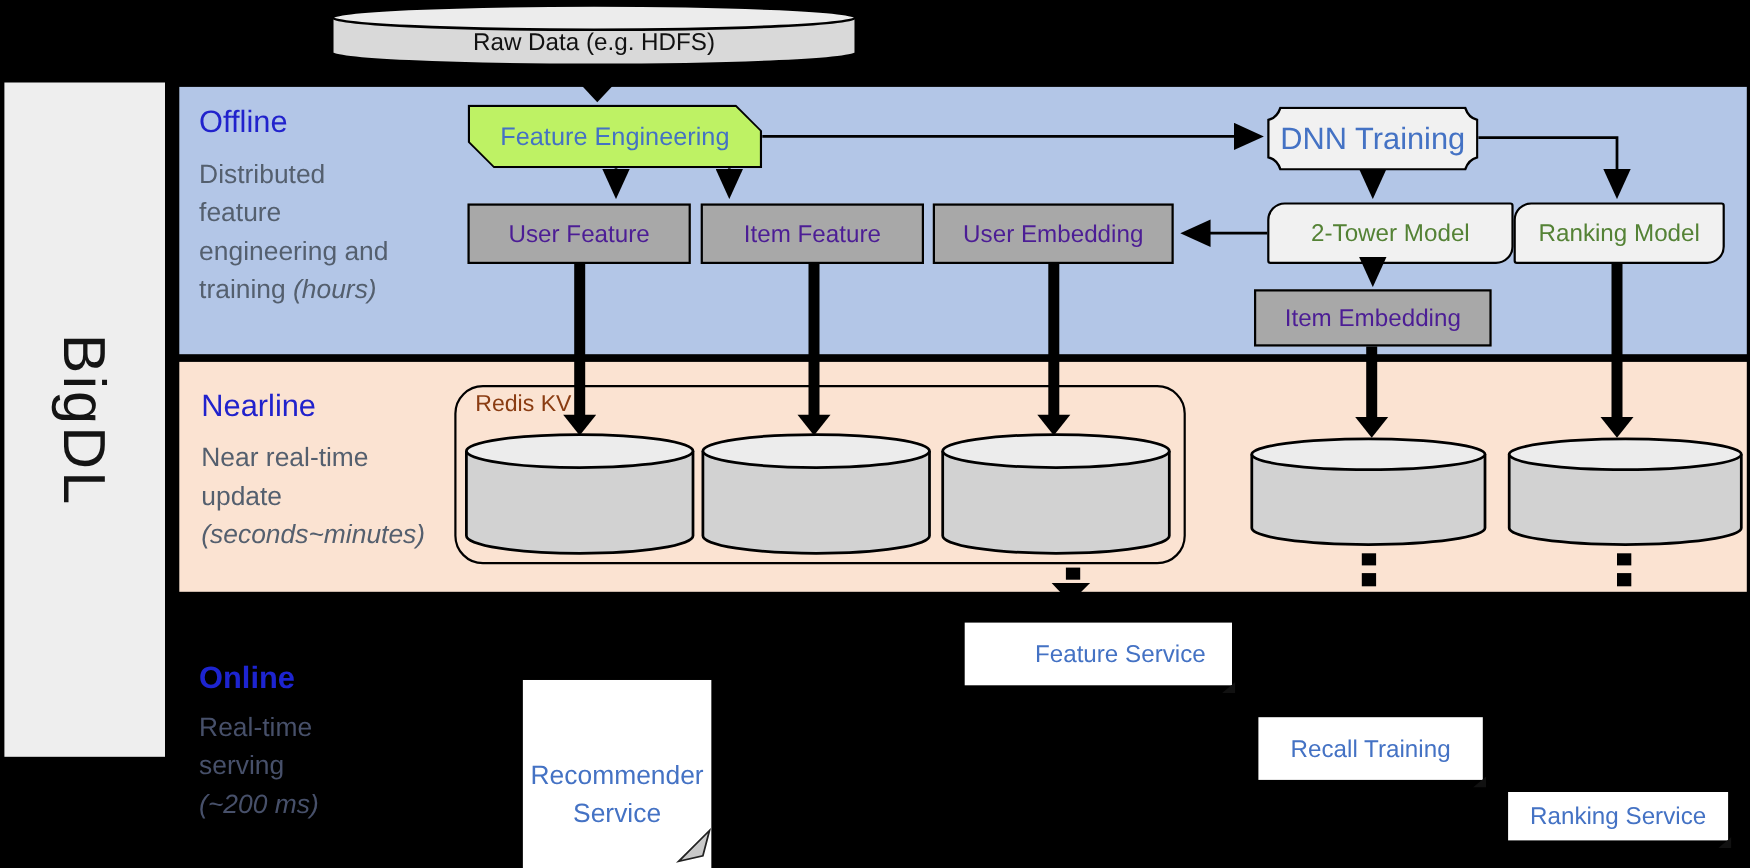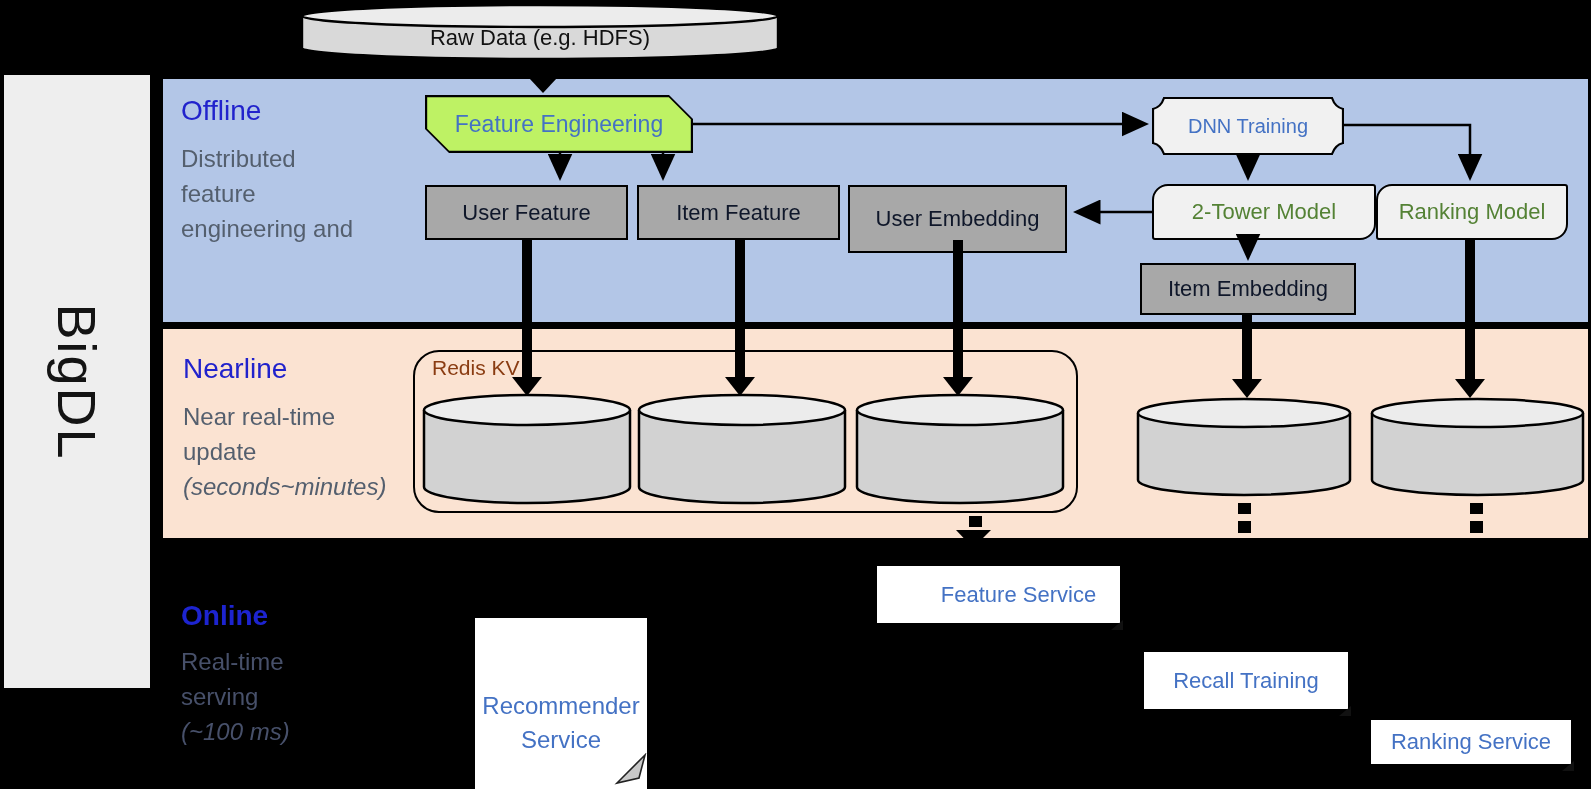--- a/index.html
+++ b/index.html
@@ -10,21 +10,21 @@
   #band-nearline{top:329px;height:209px;background:#fbe3d2;}
   .lane-title{position:absolute;font-size:28px;font-weight:500;color:#2122cc;}
   .lane-desc{position:absolute;font-size:24px;line-height:35px;color:#545f6e;}
   .lane-desc span{display:block;}
   .lane-desc .inlineline span{display:inline;}
   .note{font-style:italic;}
   #sidebar{position:absolute;left:4px;top:75px;width:146px;height:613px;background:#eeeeee;
            display:flex;align-items:center;justify-content:center;}
   #sidebar .brand{transform:rotate(90deg);white-space:nowrap;font-size:54px;color:#141414;letter-spacing:2px;}
   .node{position:absolute;display:flex;align-items:center;justify-content:center;box-sizing:border-box;text-align:center;}
-  .dark{background:#a8a8a8;border:2.5px solid #000;color:#0f172a;font-size:22px;}
+  .dark{background:#a8a8a8;border:2.5px solid #000;color:#4c1d95;font-size:22px;}
   .lightbox{background:#f1f1f1;border:2.2px solid #000;}
   .blue-text{color:#4472c4;}
   .green-text{color:#548235;}
   .brown-text{color:#8a4416;}
   .diag-round{border-radius:16px 3px 16px 3px;}
   .clip-outer{position:absolute;background:#000;
     clip-path:polygon(0 0, calc(100% - 24px) 0, 100% 24px, 100% 100%, 24px 100%, 0 calc(100% - 24px));}
   .clip-inner{position:absolute;inset:2.2px;background:#bef264;display:flex;align-items:center;justify-content:center;
     clip-path:polygon(0 0, calc(100% - 22px) 0, 100% 22px, 100% 100%, 22px 100%, 0 calc(100% - 22px));}
   .cyl{position:absolute;}
@@ -50,62 +50,63 @@
 
   <div id="sidebar">
     <div class="brand">BigDL</div>
   </div>
 
   <div class="lane-title" style="left:181px;top:95px;">Offline</div>
   <div class="lane-desc" style="left:181px;top:141px;">
     <span>Distributed</span>
     <span>feature</span>
     <span>engineering and</span>
+    <span class="inlineline"><span>training</span> <span class="note">(hours)</span></span>
   </div>
 
   <div class="lane-title" style="left:183px;top:353px;">Nearline</div>
   <div class="lane-desc" style="left:183px;top:399px;">
     <span>Near real-time</span>
     <span>update</span>
     <span class="note">(seconds~minutes)</span>
   </div>
 
   <div class="lane-title" style="left:181px;top:600px;font-weight:700;color:#1d24d0;">Online</div>
   <div class="lane-desc" style="left:181px;top:644px;color:#47506a;">
     <span>Real-time</span>
     <span>serving</span>
-    <span class="note">(~100 ms)</span>
+    <span class="note">(~200 ms)</span>
   </div>
 
   <div class="cyl" style="left:300px;top:3px;width:480px;height:60px;">
     <svg width="480" height="60" viewBox="0 0 480 60">
       <path d="M2,13 L2,45 A238,11 0 0 0 478,45 L478,13" fill="#d9d9d9" stroke="#000" stroke-width="2.4"></path>
       <ellipse cx="240" cy="13" rx="238" ry="11" fill="#ececec" stroke="#000" stroke-width="2.4"></ellipse>
     </svg>
     <div style="position:absolute;left:0;right:0;top:22px;text-align:center;font-size:22px;color:#111;">Raw Data (e.g. HDFS)</div>
   </div>
 
   <div class="clip-outer" style="left:425px;top:95px;width:268px;height:58px;">
     <div class="clip-inner blue-text" style="font-size:23px;">Feature Engineering</div>
   </div>
 
   <div class="node" style="left:1152px;top:97px;width:192px;height:58px;">
     <svg width="192" height="58" viewBox="0 0 192 58" style="position:absolute;left:0;top:0;">
       <path d="M12,1 L180,1 Q183,10 191,12 L191,46 Q183,48 180,57 L12,57 Q9,48 1,46 L1,12 Q9,10 12,1 Z" fill="#f1f1f1" stroke="#000" stroke-width="2.2"></path>
     </svg>
-    <div class="blue-text" style="position:relative;font-size:20px;">DNN Training</div>
+    <div class="blue-text" style="position:relative;font-size:28px;">DNN Training</div>
   </div>
 
   <div class="node dark" style="left:425px;top:185px;width:203px;height:55px;">
     <span>User Feature</span>
   </div>
   <div class="node dark" style="left:637px;top:185px;width:203px;height:55px;">
     <span>Item Feature</span>
   </div>
-  <div class="node dark" style="left:848px;top:185px;width:219px;height:68px;">
+  <div class="node dark" style="left:848px;top:185px;width:219px;height:55px;">
     <span>User Embedding</span>
   </div>
 
   <div class="node lightbox diag-round green-text" style="left:1152px;top:184px;width:224px;height:56px;font-size:22px;">
     <span>2-Tower Model</span>
   </div>
   <div class="node lightbox diag-round green-text" style="left:1376px;top:184px;width:192px;height:56px;font-size:22px;">
     <span>Ranking Model</span>
   </div>
 

